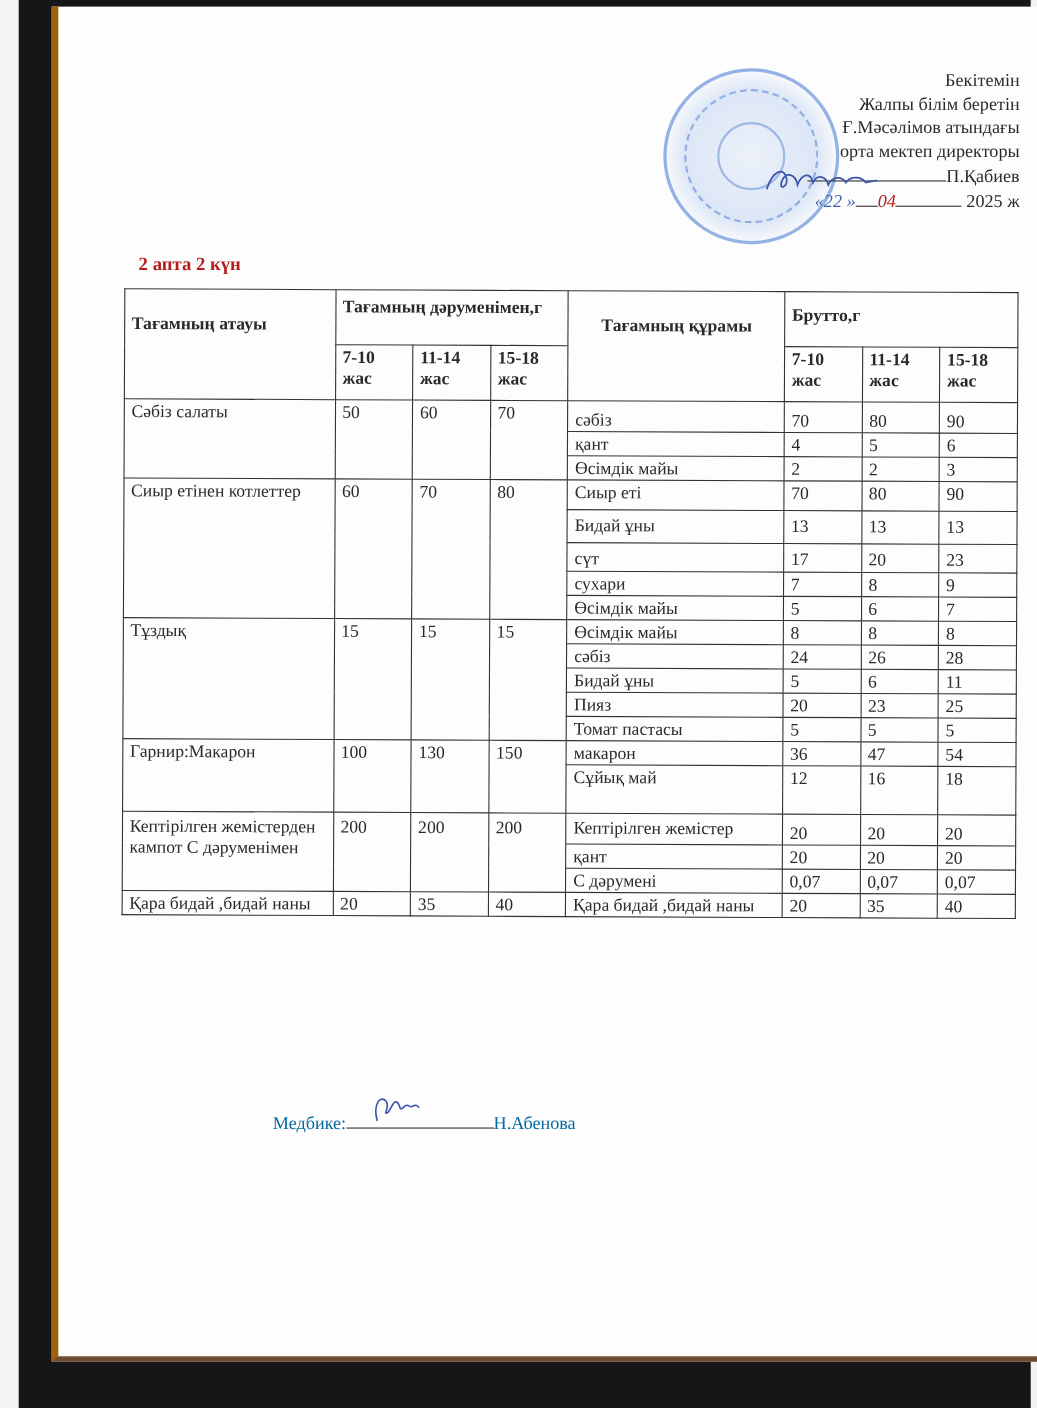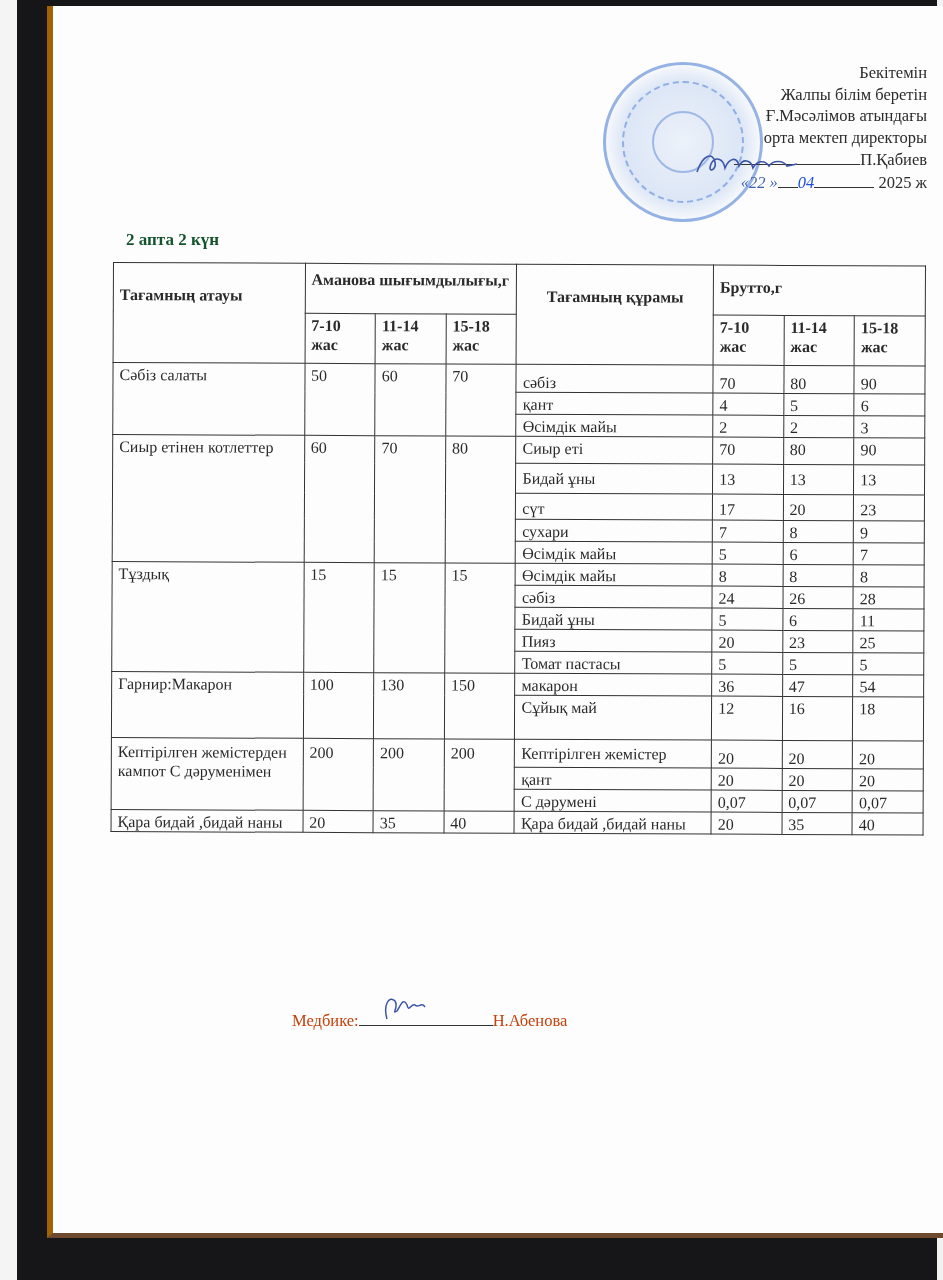--- a/index.html
+++ b/index.html
@@ -29,36 +29,36 @@
   .stamp::before {
     content:""; position:absolute; left:16px; top:16px; right:16px; bottom:16px; border-radius:50%;
     border:2px dashed rgba(70,120,210,0.5);
   }
   .stamp::after {
     content:""; position:absolute; left:46px; top:46px; right:46px; bottom:46px; border-radius:50%;
     border:2px solid rgba(70,120,210,0.45);
   }
   .sig-director { position:absolute; left:640px; top:142px; }
   .heading {
-    position:absolute; left:73px; top:224px; font-size:17px; font-weight:bold; color:#14532d;
+    position:absolute; left:73px; top:224px; font-size:17px; font-weight:bold; color:#b91c1c;
   }
   table.menu {
     position:absolute; left:60px; top:256px; width:813px;
     border-collapse:collapse; font-size:16px; color:#2a2a2a;
     transform:rotate(0.25deg); transform-origin:left top;
   }
   table.menu td, table.menu th {
     border:1px solid #333; padding:2px 6px 0 6px; vertical-align:top; text-align:left; line-height:19px;
   }
   table.menu th { font-weight:bold; }
   .c-name { width:152px; }
   .c-num { width:56px; }
   .c-ing { width:156px; }
   .footer {
-    position:absolute; left:195px; top:1000px; font-size:16.5px; color:#c2410c; line-height:30px;margin-left:44px;
+    position:absolute; left:195px; top:1000px; font-size:16.5px; color:#0369a1; line-height:30px;
   }
   .footer .row { white-space:nowrap; }
   .footer .blank { display:inline-block; border-bottom:1px solid #333; width:134px; height:18px; position:relative; }
   .sig { position:absolute; }
 </style>
 </head>
 <body>
 
 <div class="left-strip"></div>
 <div class="right-strip"></div>
@@ -69,21 +69,21 @@
 
   <div class="approval">
     <div class="line">Бекітемін</div>
     <div class="line">Жалпы білім беретін</div>
     <div class="line">Ғ.Мәсәлімов атындағы</div>
     <div class="line">орта мектеп директоры</div>
     <div class="line">
       <span class="u" style="width:126px;"></span><span>П.Қабиев</span>
     </div>
     <div class="line">
-      <span style="color:#3b5fb0;font-style:italic;">«22 »</span><span class="u" style="width:20px;"></span><span style="color:#1d4ed8;font-style:italic;">04</span><span class="u" style="width:60px;"></span>&nbsp;<span>2025 ж</span>
+      <span style="color:#3b5fb0;font-style:italic;">«22 »</span><span class="u" style="width:20px;"></span><span style="color:#b91c1c;font-style:italic;">04</span><span class="u" style="width:60px;"></span>&nbsp;<span>2025 ж</span>
     </div>
   </div>
 
   <svg class="sig-director" width="110" height="34" viewBox="0 0 110 34">
     <path d="M4 24 C10 6, 20 4, 22 14 C24 22, 14 26, 18 16 C22 8, 30 10, 32 20 C36 10, 44 8, 46 18 C50 10, 58 12, 60 20 C64 12, 72 12, 76 18 C80 12, 90 12, 94 18 L104 16" fill="none" stroke="#3d55a8" stroke-width="1.6"></path>
   </svg>
 
   <div class="heading">2 апта 2 күн</div>
 
   <table class="menu">
@@ -93,21 +93,21 @@
         <col class="c-num">
         <col class="c-num">
       <col class="c-ing">
         <col class="c-num">
         <col class="c-num">
         <col class="c-num">
     </colgroup>
     <thead>
       <tr style="height:50px;">
         <th rowspan="2" style="padding-top:22px;margin-top:30px;">Тағамның атауы</th>
-        <th colspan="3" style="padding-top:6px;">Аманова шығымдылығы,г</th>
+        <th colspan="3" style="padding-top:6px;">Тағамның дәруменімен,г</th>
         <th rowspan="2" style="padding-top:22px;text-align:center;">Тағамның құрамы</th>
         <th colspan="3" style="padding-top:12px;">Брутто,г</th>
       </tr>
       <tr style="height:50px;">
         <th>7-10 жас</th>
         <th>11-14 жас</th>
         <th>15-18 жас</th>
         <th>7-10 жас</th>
         <th>11-14 жас</th>
         <th>15-18 жас</th>

